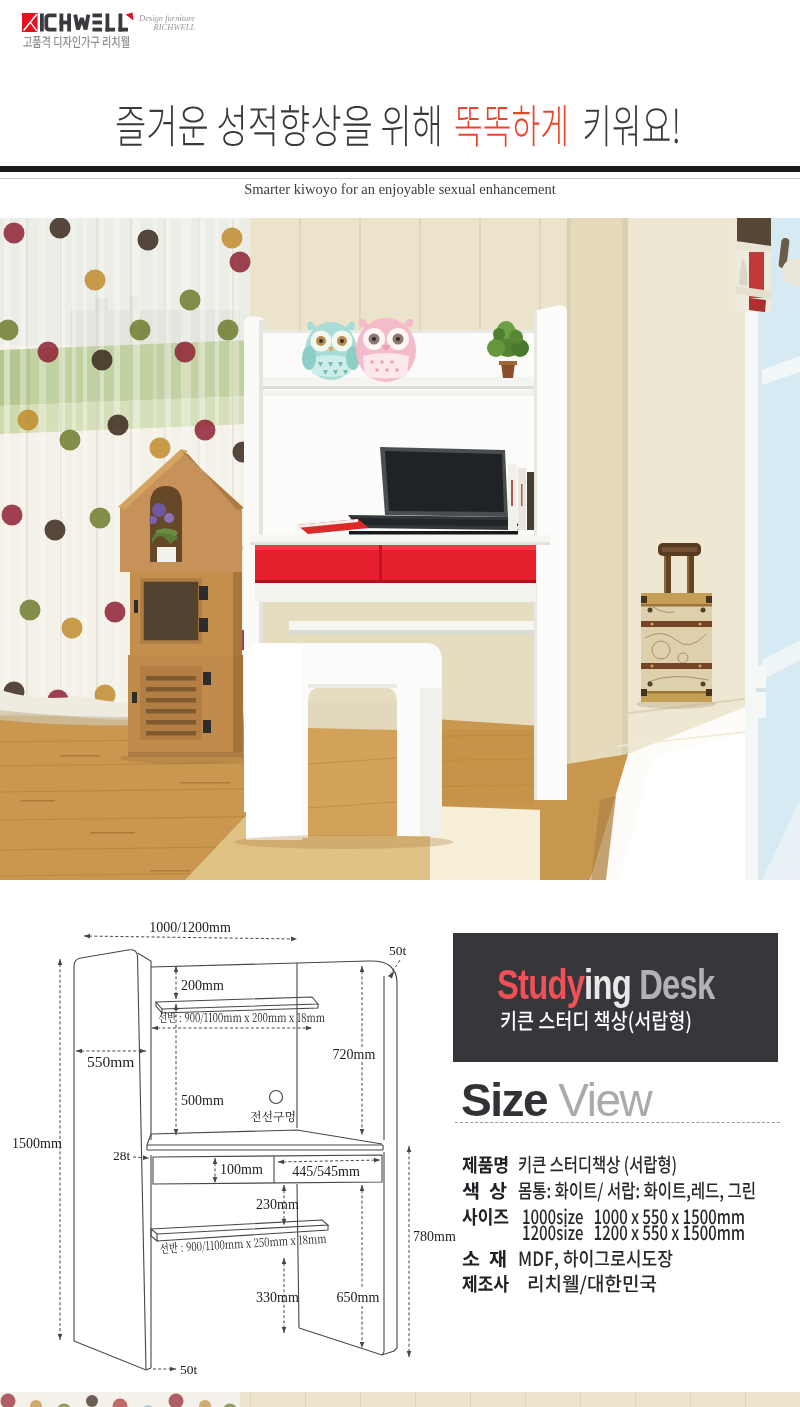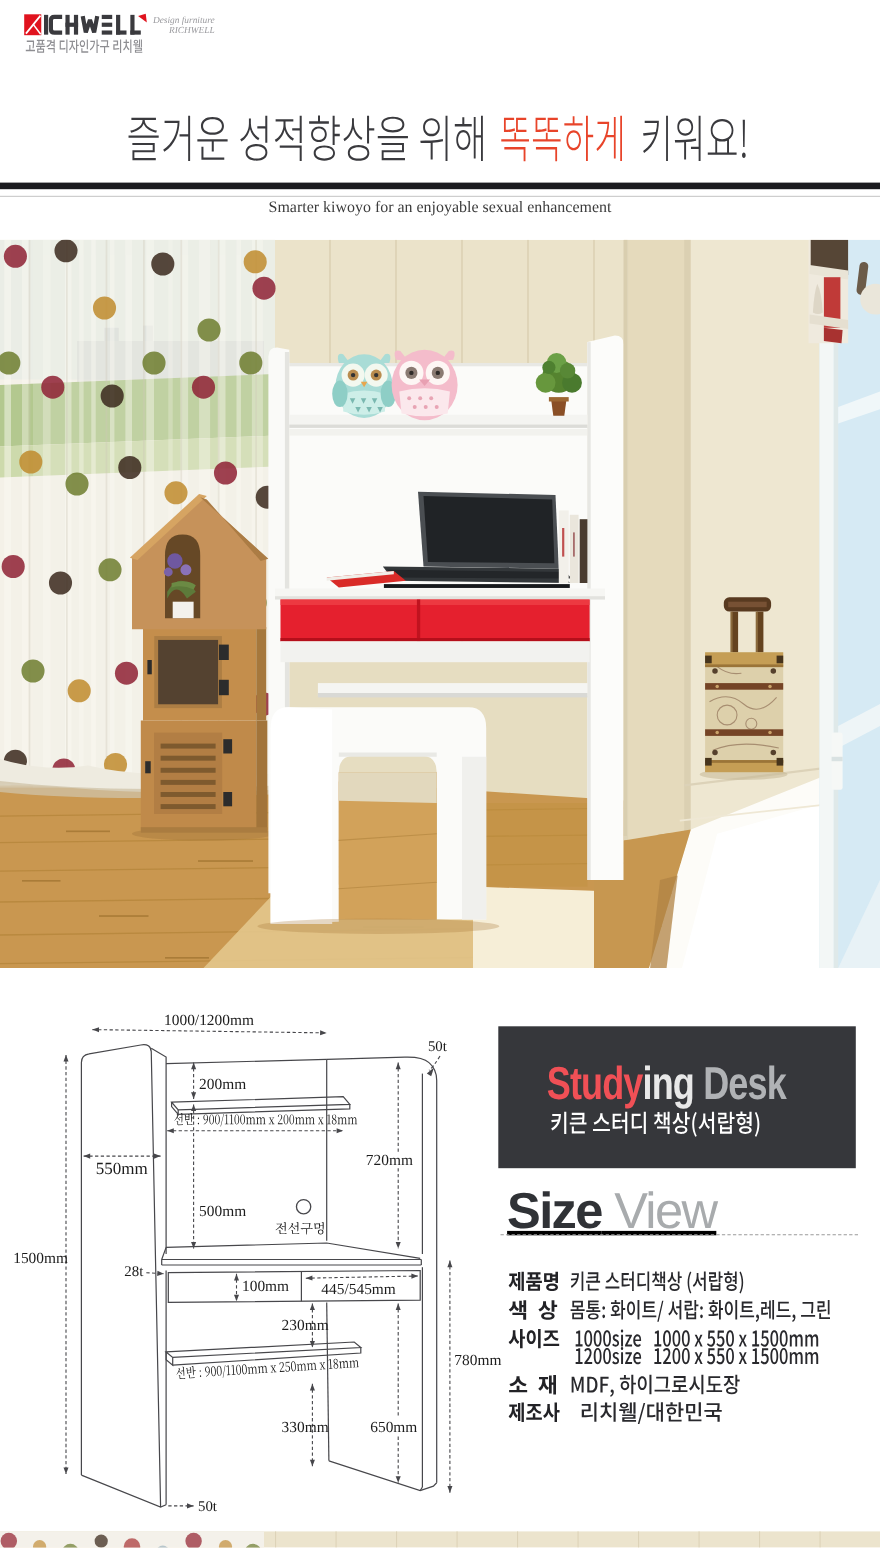--- a/index.html
+++ b/index.html
@@ -568,21 +568,21 @@
 </svg>
 
 <div class="abs" style="left:453px;top:933px;width:325px;height:129px;background:#36373b;"></div>
 
 <div class="abs" style="left:497px;top:964px;font-family:'Liberation Sans',sans-serif;font-weight:bold;font-size:42px;line-height:42px;letter-spacing:-1px;transform:scaleX(0.78);transform-origin:0 0;white-space:nowrap;"><span style="color:#f05056;">Study</span><span style="color:#e8e8e8;">ing</span><span style="color:#b0b2b5;"> Desk</span></div>
 
 <svg class="abs" style="left:453px;top:1000px" width="347" height="40" viewBox="0 0 347 40">
     <path transform="translate(47,29) scale(0.8422,1)" d="M15.3 -18.3V1.8H17.6V-18.3ZM2.4 -16.3V-14.4H9.5C9.4 -13.3 9.2 -12.3 8.9 -11.3L1.4 -10.8L1.8 -8.8L8.2 -9.4C7.0 -7.0 4.8 -4.9 1.3 -3.1L2.5 -1.3C9.9 -5.0 11.8 -10.3 11.8 -16.3Z M21.3 -8.5V-6.7H39.4V-8.5H36.7C37.2 -11.4 37.2 -13.6 37.2 -15.5V-17.3H23.5V-15.4H34.9L34.9 -13.2L23.0 -12.9L23.3 -11.0L34.8 -11.5C34.7 -10.6 34.6 -9.6 34.3 -8.5ZM23.5 -4.9V1.4H37.6V-0.5H25.8V-4.9Z M46.4 -2.7V-0.8H64.7V-2.7ZM54.2 -17.0V-15.5C54.2 -12.3 51.0 -9.2 47.1 -8.5L48.1 -6.6C51.3 -7.3 54.1 -9.3 55.4 -12.1C56.8 -9.3 59.6 -7.3 62.9 -6.6L63.9 -8.5C59.9 -9.2 56.7 -12.3 56.7 -15.5V-17.0Z M77.2 -11.0V-9.1H81.1V1.8H83.4V-18.3H81.1V-11.0ZM67.6 -16.5V-2.9H69.2C72.8 -2.9 75.3 -2.9 78.2 -3.5L78.0 -5.3C75.4 -4.9 73.1 -4.8 69.9 -4.7V-9.1H76.1V-10.9H69.9V-14.7H76.9V-16.5Z M101.2 -18.3V1.8H103.5V-18.3ZM88.2 -16.4V-3.1H89.8C94.0 -3.1 96.6 -3.1 99.5 -3.7L99.3 -5.6C96.6 -5.1 94.2 -5.0 90.5 -5.0V-14.5H97.8V-16.4Z M115.5 -5.0V-3.1H126.9V1.8H129.1V-5.0ZM116.0 -18.1V-15.8H112.7V-14.0H116.0V-13.8C116.0 -11.5 114.7 -9.2 112.2 -8.2L113.3 -6.5C115.2 -7.3 116.5 -8.7 117.2 -10.5C117.9 -8.9 119.2 -7.5 121.0 -6.8L122.1 -8.6C119.6 -9.5 118.2 -11.6 118.2 -13.8V-14.0H121.5V-15.8H118.2V-18.1ZM122.7 -17.9V-6.1H124.9V-11.2H126.9V-6.0H129.1V-18.3H126.9V-13.1H124.9V-17.9Z M141.6 -5.7C137.4 -5.7 134.9 -4.3 134.9 -2.0C134.9 0.4 137.4 1.8 141.6 1.8C145.7 1.8 148.3 0.4 148.3 -2.0C148.3 -4.3 145.7 -5.7 141.6 -5.7ZM141.6 -3.9C144.4 -3.9 146.0 -3.2 146.0 -2.0C146.0 -0.7 144.4 0.0 141.6 0.0C138.8 0.0 137.1 -0.7 137.1 -2.0C137.1 -3.2 138.8 -3.9 141.6 -3.9ZM137.0 -17.2V-15.3C137.0 -12.4 135.3 -9.7 132.2 -8.6L133.4 -6.7C135.7 -7.6 137.4 -9.3 138.2 -11.5C139.1 -9.6 140.7 -8.1 142.8 -7.3L144.1 -9.1C141.0 -10.1 139.3 -12.5 139.3 -15.1V-17.2ZM145.7 -18.3V-6.2H148.0V-11.4H150.9V-13.3H148.0V-18.3Z M156.8 4.4 158.4 3.7C156.5 0.5 155.6 -3.2 155.6 -6.9C155.6 -10.6 156.5 -14.3 158.4 -17.4L156.8 -18.1C154.7 -14.8 153.5 -11.2 153.5 -6.9C153.5 -2.5 154.7 1.0 156.8 4.4Z M174.8 -18.3V-11.7H170.5V-9.8H174.8V1.8H177.1V-18.3ZM165.4 -16.7V-13.4C165.4 -9.6 163.4 -5.7 160.3 -4.2L161.7 -2.4C164.0 -3.5 165.7 -5.9 166.6 -8.7C167.4 -6.0 169.1 -3.8 171.3 -2.7L172.7 -4.5C169.6 -6.0 167.7 -9.6 167.7 -13.4V-16.7Z M183.5 -6.3V1.6H196.3V-6.3H194.1V-4.2H185.8V-6.3ZM185.8 -2.4H194.1V-0.3H185.8ZM194.1 -18.3V-7.2H196.3V-11.7H199.2V-13.6H196.3V-18.3ZM181.4 -17.3V-15.5H188.3V-13.4H181.5V-7.6H183.1C187.0 -7.6 189.6 -7.7 192.6 -8.2L192.4 -10.1C189.6 -9.6 187.2 -9.5 183.7 -9.4V-11.7H190.5V-17.3Z M206.6 -13.6C203.9 -13.6 202.0 -12.0 202.0 -9.8C202.0 -7.6 203.9 -6.0 206.6 -6.0C209.3 -6.0 211.2 -7.6 211.2 -9.8C211.2 -12.0 209.3 -13.6 206.6 -13.6ZM206.6 -11.8C208.1 -11.8 209.1 -11.0 209.1 -9.8C209.1 -8.6 208.1 -7.8 206.6 -7.8C205.2 -7.8 204.2 -8.6 204.2 -9.8C204.2 -11.0 205.2 -11.8 206.6 -11.8ZM210.9 -5.1C206.7 -5.1 204.1 -3.9 204.1 -1.7C204.1 0.5 206.7 1.8 210.9 1.8C215.1 1.8 217.7 0.5 217.7 -1.7C217.7 -3.9 215.1 -5.1 210.9 -5.1ZM210.9 -3.4C213.6 -3.4 215.2 -2.8 215.2 -1.7C215.2 -0.6 213.6 0.0 210.9 0.0C208.1 0.0 206.5 -0.6 206.5 -1.7C206.5 -2.8 208.1 -3.4 210.9 -3.4ZM215.2 -18.3V-13.6H212.2V-11.8H215.2V-9.7H212.2V-7.8H215.2V-5.4H217.6V-18.3ZM205.5 -18.5V-16.3H200.9V-14.4H212.1V-16.3H207.8V-18.5Z M222.7 4.4C224.8 1.0 226.0 -2.5 226.0 -6.9C226.0 -11.2 224.8 -14.8 222.7 -18.1L221.1 -17.4C223.0 -14.3 223.9 -10.6 223.9 -6.9C223.9 -3.2 223.0 0.5 221.1 3.7Z" fill="#ffffff"></path>
   </svg>
 
-<div class="abs" style="left:461px;top:1077px;font-family:'Liberation Sans',sans-serif;font-size:46px;line-height:46px;letter-spacing:-1.5px;white-space:nowrap;text-decoration:underline;"><span style="font-weight:bold;color:#303236;">Size</span><span style="color:#a8abad;"> View</span></div>
+<div class="abs" style="left:461px;top:1077px;font-family:'Liberation Sans',sans-serif;font-size:46px;line-height:46px;letter-spacing:-1.5px;white-space:nowrap;"><span style="font-weight:bold;color:#303236;">Size</span><span style="color:#a8abad;"> View</span></div>
 
 <div class="abs" style="left:455px;top:1122px;width:325px;height:0;border-top:1px dashed #9a9a9a;"></div>
 
 <svg class="abs" style="left:440px;top:1140px" width="360" height="180" viewBox="440 1140 360 180">
     <path transform="translate(462,1172) scale(0.8963,1)" d="M13.5 -15.9V1.7H15.9V-15.9ZM9.9 -15.6V-9.9H7.7V-7.8H9.9V0.9H12.3V-15.6ZM1.1 -14.2V-12.1H3.9V-11.2C3.9 -8.2 3.0 -5.1 0.4 -3.5L1.9 -1.6C3.5 -2.6 4.5 -4.3 5.1 -6.3C5.7 -4.5 6.7 -2.9 8.3 -2.0L9.7 -3.9C7.2 -5.4 6.3 -8.3 6.3 -11.2V-12.1H8.9V-14.2Z M29.8 -2.3V-0.5H22.6V-2.3ZM20.1 -4.2V1.5H32.3V-4.2H27.5V-5.7H34.2V-7.7H18.2V-5.7H24.9V-4.2ZM19.8 -10.8V-8.8H32.6V-10.8H30.5V-13.4H32.8V-15.4H19.6V-13.4H21.9V-10.8ZM24.4 -13.4H28.0V-10.8H24.4Z M42.3 -12.7V-8.5H38.9V-12.7ZM44.5 -5.1C40.8 -5.1 38.5 -3.9 38.5 -1.7C38.5 0.4 40.8 1.7 44.5 1.7C48.2 1.7 50.5 0.4 50.5 -1.7C50.5 -3.9 48.2 -5.1 44.5 -5.1ZM44.5 -3.2C46.8 -3.2 48.0 -2.7 48.0 -1.7C48.0 -0.7 46.8 -0.2 44.5 -0.2C42.2 -0.2 41.0 -0.7 41.0 -1.7C41.0 -2.7 42.2 -3.2 44.5 -3.2ZM47.9 -11.4V-9.9H44.8V-11.4ZM36.4 -14.6V-6.6H44.8V-7.8H47.9V-5.6H50.5V-15.9H47.9V-13.4H44.8V-14.6Z" fill="#222226"></path>
     <path transform="translate(518,1172) scale(0.7869,1)" d="M13.6 -16.2V1.6H15.6V-16.2ZM2.2 -14.4V-12.8H8.4C8.3 -11.8 8.2 -10.9 7.9 -10.0L1.2 -9.6L1.6 -7.8L7.3 -8.4C6.2 -6.2 4.3 -4.3 1.2 -2.8L2.2 -1.2C8.8 -4.4 10.5 -9.1 10.5 -14.4Z M18.8 -7.6V-5.9H35.0V-7.6H32.5C33.0 -10.1 33.0 -12.0 33.0 -13.7V-15.3H20.9V-13.7H31.0L30.9 -11.7L20.4 -11.4L20.7 -9.8L30.8 -10.2C30.8 -9.4 30.6 -8.5 30.4 -7.6ZM20.8 -4.4V1.2H33.3V-0.4H22.8V-4.4Z M41.2 -2.4V-0.7H57.3V-2.4ZM48.1 -15.1V-13.7C48.1 -10.9 45.2 -8.2 41.7 -7.5L42.6 -5.8C45.5 -6.4 48.0 -8.3 49.1 -10.7C50.3 -8.3 52.8 -6.4 55.7 -5.8L56.6 -7.5C53.1 -8.2 50.2 -10.9 50.2 -13.7V-15.1Z M68.4 -9.7V-8.0H71.9V1.6H73.9V-16.2H71.9V-9.7ZM59.9 -14.7V-2.5H61.3C64.5 -2.5 66.7 -2.6 69.3 -3.1L69.1 -4.7C66.8 -4.3 64.8 -4.2 62.0 -4.2V-8.1H67.5V-9.7H62.0V-13.0H68.2V-14.7Z M89.7 -16.2V1.6H91.7V-16.2ZM78.2 -14.6V-2.7H79.6C83.3 -2.7 85.6 -2.8 88.2 -3.3L88.0 -5.0C85.6 -4.5 83.5 -4.4 80.2 -4.4V-12.9H86.7V-14.6Z M98.0 -4.4V-2.8H108.0V1.6H110.1V-4.4ZM98.5 -16.0V-14.0H95.5V-12.4H98.5V-12.3C98.5 -10.2 97.3 -8.2 95.0 -7.3L96.0 -5.8C97.7 -6.5 98.8 -7.7 99.5 -9.3C100.1 -7.9 101.2 -6.7 102.9 -6.1L103.8 -7.6C101.6 -8.4 100.4 -10.3 100.4 -12.3V-12.4H103.4V-14.0H100.4V-16.0ZM104.4 -15.9V-5.4H106.3V-9.9H108.1V-5.3H110.1V-16.2H108.1V-11.6H106.3V-15.9Z M121.1 -5.1C117.4 -5.1 115.2 -3.8 115.2 -1.7C115.2 0.4 117.4 1.6 121.1 1.6C124.8 1.6 127.0 0.4 127.0 -1.7C127.0 -3.8 124.8 -5.1 121.1 -5.1ZM121.1 -3.5C123.6 -3.5 125.0 -2.9 125.0 -1.7C125.0 -0.6 123.6 0.0 121.1 0.0C118.6 0.0 117.2 -0.6 117.2 -1.7C117.2 -2.9 118.6 -3.5 121.1 -3.5ZM117.1 -15.3V-13.6C117.1 -11.0 115.6 -8.6 112.7 -7.6L113.8 -6.0C115.9 -6.7 117.4 -8.2 118.1 -10.2C118.9 -8.5 120.3 -7.1 122.2 -6.5L123.3 -8.1C120.6 -8.9 119.1 -11.1 119.1 -13.4V-15.3ZM124.8 -16.2V-5.5H126.8V-10.1H129.3V-11.8H126.8V-16.2Z M139.0 3.9 140.4 3.3C138.7 0.5 137.9 -2.8 137.9 -6.1C137.9 -9.4 138.7 -12.7 140.4 -15.5L139.0 -16.1C137.2 -13.1 136.1 -9.9 136.1 -6.1C136.1 -2.2 137.2 0.9 139.0 3.9Z M154.9 -16.2V-10.4H151.1V-8.7H154.9V1.6H157.0V-16.2ZM146.6 -14.8V-11.8C146.6 -8.5 144.9 -5.1 142.1 -3.7L143.3 -2.1C145.4 -3.1 146.9 -5.2 147.6 -7.7C148.4 -5.3 149.9 -3.4 151.8 -2.4L153.1 -4.0C150.3 -5.3 148.6 -8.5 148.6 -11.8V-14.8Z M162.7 -5.6V1.4H174.0V-5.6H172.0V-3.7H164.7V-5.6ZM164.7 -2.1H172.0V-0.3H164.7ZM172.0 -16.2V-6.4H174.0V-10.4H176.6V-12.1H174.0V-16.2ZM160.8 -15.4V-13.7H166.9V-11.9H160.9V-6.7H162.3C165.7 -6.7 168.0 -6.8 170.7 -7.3L170.5 -8.9C168.0 -8.5 165.9 -8.4 162.9 -8.4V-10.4H168.9V-15.4Z M183.1 -12.0C180.7 -12.0 179.0 -10.7 179.0 -8.7C179.0 -6.7 180.7 -5.4 183.1 -5.4C185.5 -5.4 187.2 -6.7 187.2 -8.7C187.2 -10.7 185.5 -12.0 183.1 -12.0ZM183.1 -10.5C184.4 -10.5 185.3 -9.8 185.3 -8.7C185.3 -7.6 184.4 -6.9 183.1 -6.9C181.8 -6.9 181.0 -7.6 181.0 -8.7C181.0 -9.8 181.8 -10.5 183.1 -10.5ZM186.9 -4.6C183.2 -4.6 180.9 -3.4 180.9 -1.5C180.9 0.4 183.2 1.6 186.9 1.6C190.6 1.6 192.9 0.4 192.9 -1.5C192.9 -3.4 190.6 -4.6 186.9 -4.6ZM186.9 -3.0C189.3 -3.0 190.8 -2.5 190.8 -1.5C190.8 -0.5 189.3 0.0 186.9 0.0C184.5 0.0 183.0 -0.5 183.0 -1.5C183.0 -2.5 184.5 -3.0 186.9 -3.0ZM190.8 -16.2V-12.1H188.1V-10.5H190.8V-8.6H188.1V-6.9H190.8V-4.8H192.8V-16.2ZM182.1 -16.4V-14.4H178.1V-12.8H188.0V-14.4H184.2V-16.4Z M197.4 3.9C199.3 0.9 200.3 -2.2 200.3 -6.1C200.3 -9.9 199.3 -13.1 197.4 -16.1L196.0 -15.5C197.7 -12.7 198.5 -9.4 198.5 -6.1C198.5 -2.8 197.7 0.5 196.0 3.3Z" fill="#29292d"></path>
     <path transform="translate(462,1198) scale(1.0324,1)" d="M3.7 -4.5V-2.5H13.2V1.7H15.8V-4.5ZM3.9 -14.9V-12.9C3.9 -10.9 3.0 -8.7 0.5 -7.6L1.9 -5.7C3.5 -6.4 4.6 -7.6 5.2 -9.1C5.8 -7.8 6.8 -6.7 8.3 -6.1L9.6 -8.1C7.3 -9.0 6.4 -10.9 6.4 -12.9V-14.9ZM9.7 -15.6V-5.3H12.0V-9.6H13.4V-5.2H15.8V-15.9H13.4V-11.6H12.0V-15.6Z M35.0 -5.1C31.3 -5.1 29.0 -3.8 29.0 -1.7C29.0 0.4 31.3 1.7 35.0 1.7C38.6 1.7 40.9 0.4 40.9 -1.7C40.9 -3.8 38.6 -5.1 35.0 -5.1ZM35.0 -3.2C37.2 -3.2 38.4 -2.7 38.4 -1.7C38.4 -0.7 37.2 -0.3 35.0 -0.3C32.7 -0.3 31.5 -0.7 31.5 -1.7C31.5 -2.7 32.7 -3.2 35.0 -3.2ZM30.7 -15.0V-13.4C30.7 -11.0 29.5 -8.6 26.6 -7.7L27.9 -5.7C29.9 -6.4 31.3 -7.8 32.1 -9.5C32.8 -8.0 34.1 -6.8 35.9 -6.2L37.2 -8.2C34.5 -9.0 33.3 -11.0 33.3 -13.2V-15.0ZM38.2 -15.9V-5.5H40.7V-9.8H43.1V-11.8H40.7V-15.9Z" fill="#222226"></path>
     <path transform="translate(518,1198) scale(0.7945,1)" d="M2.8 -4.6V1.4H15.1V-4.6ZM13.0 -2.9V-0.2H4.8V-2.9ZM12.9 -14.0V-11.1H4.9V-14.0ZM0.9 -7.7V-6.1H17.0V-7.7H9.9V-9.5H15.0V-15.6H2.9V-9.5H7.9V-7.7Z M26.9 -4.2C23.0 -4.2 20.7 -3.2 20.7 -1.3C20.7 0.6 23.0 1.6 26.9 1.6C30.8 1.6 33.0 0.6 33.0 -1.3C33.0 -3.2 30.8 -4.2 26.9 -4.2ZM26.9 -2.7C29.5 -2.7 30.9 -2.2 30.9 -1.3C30.9 -0.4 29.5 0.1 26.9 0.1C24.2 0.1 22.8 -0.4 22.8 -1.3C22.8 -2.2 24.2 -2.7 26.9 -2.7ZM20.9 -15.7V-8.3H25.9V-6.9H18.8V-5.3H34.9V-6.9H27.9V-8.3H33.1V-9.9H22.9V-11.3H32.6V-12.8H22.9V-14.2H33.0V-15.7Z M38.8 -7.4C39.6 -7.4 40.3 -8.1 40.3 -9.0C40.3 -9.9 39.6 -10.6 38.8 -10.6C37.9 -10.6 37.3 -9.9 37.3 -9.0C37.3 -8.1 37.9 -7.4 38.8 -7.4ZM38.8 0.3C39.6 0.3 40.3 -0.4 40.3 -1.3C40.3 -2.2 39.6 -2.9 38.8 -2.9C37.9 -2.9 37.3 -2.2 37.3 -1.3C37.3 -0.4 37.9 0.3 38.8 0.3Z M52.4 -10.1C53.8 -10.1 54.7 -9.4 54.7 -8.3C54.7 -7.2 53.8 -6.6 52.4 -6.6C51.0 -6.6 50.1 -7.2 50.1 -8.3C50.1 -9.4 51.0 -10.1 52.4 -10.1ZM52.4 -11.6C49.9 -11.6 48.1 -10.3 48.1 -8.3C48.1 -6.6 49.4 -5.4 51.4 -5.1V-3.3C49.7 -3.3 48.1 -3.3 46.8 -3.3L47.1 -1.6C50.1 -1.6 54.2 -1.6 58.0 -2.3L57.9 -3.8C56.4 -3.6 54.9 -3.5 53.4 -3.4V-5.1C55.4 -5.4 56.7 -6.6 56.7 -8.3C56.7 -10.3 54.9 -11.6 52.4 -11.6ZM58.9 -16.2V1.6H60.9V-7.1H63.4V-8.8H60.9V-16.2ZM51.4 -16.2V-14.1H47.1V-12.5H57.7V-14.1H53.4V-16.2Z M77.5 -16.2V1.6H79.6V-16.2ZM70.1 -14.9C67.4 -14.9 65.5 -12.5 65.5 -8.6C65.5 -4.8 67.4 -2.3 70.1 -2.3C72.8 -2.3 74.7 -4.8 74.7 -8.6C74.7 -12.5 72.8 -14.9 70.1 -14.9ZM70.1 -13.1C71.7 -13.1 72.7 -11.4 72.7 -8.6C72.7 -5.8 71.7 -4.2 70.1 -4.2C68.5 -4.2 67.5 -5.8 67.5 -8.6C67.5 -11.4 68.5 -13.1 70.1 -13.1Z M82.9 -2.2V-0.6H99.0V-2.2ZM84.8 -14.8V-5.2H97.2V-6.8H86.9V-9.2H96.7V-10.8H86.9V-13.1H97.1V-14.8Z M100.1 3.5H101.7L107.1 -15.6H105.6Z M125.5 -16.2V-10.4H121.7V-8.7H125.5V1.6H127.6V-16.2ZM117.2 -14.8V-11.8C117.2 -8.5 115.5 -5.1 112.7 -3.7L113.9 -2.1C116.0 -3.1 117.4 -5.2 118.2 -7.7C119.0 -5.3 120.5 -3.4 122.4 -2.4L123.7 -4.0C120.9 -5.3 119.2 -8.5 119.2 -11.8V-14.8Z M133.3 -5.6V1.4H144.6V-5.6H142.6V-3.7H135.3V-5.6ZM135.3 -2.1H142.6V-0.3H135.3ZM142.6 -16.2V-6.4H144.6V-10.4H147.2V-12.1H144.6V-16.2ZM131.4 -15.4V-13.7H137.5V-11.9H131.4V-6.7H132.9C136.3 -6.7 138.6 -6.8 141.3 -7.3L141.1 -8.9C138.6 -8.5 136.5 -8.4 133.5 -8.4V-10.4H139.5V-15.4Z M150.7 -7.4C151.5 -7.4 152.2 -8.1 152.2 -9.0C152.2 -9.9 151.5 -10.6 150.7 -10.6C149.8 -10.6 149.2 -9.9 149.2 -9.0C149.2 -8.1 149.8 -7.4 150.7 -7.4ZM150.7 0.3C151.5 0.3 152.2 -0.4 152.2 -1.3C152.2 -2.2 151.5 -2.9 150.7 -2.9C149.8 -2.9 149.2 -2.2 149.2 -1.3C149.2 -0.4 149.8 0.3 150.7 0.3Z M164.3 -10.1C165.7 -10.1 166.6 -9.4 166.6 -8.3C166.6 -7.2 165.7 -6.6 164.3 -6.6C162.9 -6.6 161.9 -7.2 161.9 -8.3C161.9 -9.4 162.9 -10.1 164.3 -10.1ZM164.3 -11.6C161.8 -11.6 160.0 -10.3 160.0 -8.3C160.0 -6.6 161.3 -5.4 163.3 -5.1V-3.3C161.6 -3.3 160.0 -3.3 158.7 -3.3L158.9 -1.6C162.0 -1.6 166.1 -1.6 169.9 -2.3L169.7 -3.8C168.3 -3.6 166.8 -3.5 165.3 -3.4V-5.1C167.3 -5.4 168.6 -6.6 168.6 -8.3C168.6 -10.3 166.8 -11.6 164.3 -11.6ZM170.7 -16.2V1.6H172.8V-7.1H175.3V-8.8H172.8V-16.2ZM163.3 -16.2V-14.1H159.0V-12.5H169.6V-14.1H165.3V-16.2Z M189.4 -16.2V1.6H191.5V-16.2ZM182.0 -14.9C179.3 -14.9 177.4 -12.5 177.4 -8.6C177.4 -4.8 179.3 -2.3 182.0 -2.3C184.6 -2.3 186.6 -4.8 186.6 -8.6C186.6 -12.5 184.6 -14.9 182.0 -14.9ZM182.0 -13.1C183.6 -13.1 184.6 -11.4 184.6 -8.6C184.6 -5.8 183.6 -4.2 182.0 -4.2C180.4 -4.2 179.4 -5.8 179.4 -8.6C179.4 -11.4 180.4 -13.1 182.0 -13.1Z M194.7 -2.2V-0.6H210.9V-2.2ZM196.7 -14.8V-5.2H209.1V-6.8H198.8V-9.2H208.6V-10.8H198.8V-13.1H208.9V-14.8Z M213.3 3.9C215.4 3.1 216.5 1.6 216.5 -0.5C216.5 -2.0 215.9 -2.9 214.8 -2.9C213.9 -2.9 213.2 -2.3 213.2 -1.5C213.2 -0.5 213.9 -0.0 214.7 -0.0L214.9 -0.0C214.9 1.1 214.1 2.1 212.8 2.6Z M231.7 -16.2V1.6H233.7V-16.2ZM219.0 -14.3V-12.7H223.4V-9.5H219.0V-2.7H220.3C222.5 -2.7 224.5 -2.7 226.9 -3.2L226.7 -4.8C224.7 -4.5 222.9 -4.4 221.0 -4.3V-7.9H225.3V-14.3ZM228.1 -15.8V-10.0H226.1V-8.3H228.1V0.7H230.0V-15.8Z M236.4 -2.4V-0.7H252.6V-2.4ZM238.4 -14.6V-6.2H250.8V-7.8H240.4V-13.0H250.6V-14.6Z M255.0 3.9C257.0 3.1 258.2 1.6 258.2 -0.5C258.2 -2.0 257.6 -2.9 256.5 -2.9C255.6 -2.9 254.9 -2.3 254.9 -1.5C254.9 -0.5 255.6 -0.0 256.4 -0.0L256.6 -0.0C256.6 1.1 255.8 2.1 254.5 2.6Z M264.6 -2.6V-0.9H280.7V-2.6ZM266.3 -14.4V-12.8H276.6V-12.5C276.6 -10.2 276.6 -7.6 275.9 -4.1L278.0 -3.9C278.6 -7.6 278.6 -10.1 278.6 -12.5V-14.4Z M295.2 -16.2V-3.1H297.2V-16.2ZM285.4 -4.1V1.2H297.7V-0.4H287.5V-4.1ZM283.4 -15.0V-13.3H289.5V-11.1H283.4V-5.5H284.9C288.5 -5.5 290.9 -5.6 293.6 -6.1L293.3 -7.7C290.9 -7.3 288.7 -7.2 285.4 -7.1V-9.6H291.5V-15.0Z" fill="#29292d"></path>
     <path transform="translate(462,1224) scale(0.8963,1)" d="M4.7 -14.6V-12.0C4.7 -8.7 3.4 -5.4 0.4 -4.0L1.9 -1.9C3.9 -2.9 5.2 -4.7 6.0 -7.0C6.7 -4.9 8.0 -3.2 9.8 -2.2L11.3 -4.3C8.5 -5.6 7.3 -8.8 7.3 -12.0V-14.6ZM12.0 -15.9V1.7H14.6V-7.0H17.1V-9.1H14.6V-15.9Z M30.3 -15.9V1.7H32.9V-15.9ZM23.4 -14.7C20.7 -14.7 18.8 -12.3 18.8 -8.4C18.8 -4.6 20.7 -2.1 23.4 -2.1C26.0 -2.1 28.0 -4.6 28.0 -8.4C28.0 -12.3 26.0 -14.7 23.4 -14.7ZM23.4 -12.4C24.7 -12.4 25.6 -11.0 25.6 -8.4C25.6 -5.8 24.7 -4.4 23.4 -4.4C22.1 -4.4 21.2 -5.8 21.2 -8.4C21.2 -11.0 22.1 -12.4 23.4 -12.4Z M35.7 -2.5V-0.4H51.7V-2.5ZM37.0 -14.4V-12.4H42.4C42.3 -10.0 40.2 -7.6 36.3 -7.0L37.4 -5.0C40.4 -5.6 42.6 -7.1 43.7 -9.2C44.8 -7.1 47.0 -5.6 50.1 -5.1L51.1 -7.1C47.1 -7.7 45.0 -10.0 45.0 -12.4H50.3V-14.4Z" fill="#222226"></path>
     <path transform="translate(522,1224) scale(0.7681,1)" d="M1.7 0.0H9.9V-1.9H7.1V-14.4H5.4C4.5 -13.8 3.6 -13.5 2.2 -13.3V-11.8H4.8V-1.9H1.7Z M16.7 0.3C19.5 0.3 21.3 -2.2 21.3 -7.2C21.3 -12.2 19.5 -14.6 16.7 -14.6C13.9 -14.6 12.0 -12.2 12.0 -7.2C12.0 -2.2 13.9 0.3 16.7 0.3ZM16.7 -1.5C15.2 -1.5 14.2 -3.1 14.2 -7.2C14.2 -11.3 15.2 -12.9 16.7 -12.9C18.1 -12.9 19.2 -11.3 19.2 -7.2C19.2 -3.1 18.1 -1.5 16.7 -1.5Z M27.8 0.3C30.6 0.3 32.4 -2.2 32.4 -7.2C32.4 -12.2 30.6 -14.6 27.8 -14.6C25.0 -14.6 23.1 -12.2 23.1 -7.2C23.1 -2.2 25.0 0.3 27.8 0.3ZM27.8 -1.5C26.3 -1.5 25.3 -3.1 25.3 -7.2C25.3 -11.3 26.3 -12.9 27.8 -12.9C29.2 -12.9 30.3 -11.3 30.3 -7.2C30.3 -3.1 29.2 -1.5 27.8 -1.5Z M38.9 0.3C41.7 0.3 43.5 -2.2 43.5 -7.2C43.5 -12.2 41.7 -14.6 38.9 -14.6C36.1 -14.6 34.3 -12.2 34.3 -7.2C34.3 -2.2 36.1 0.3 38.9 0.3ZM38.9 -1.5C37.5 -1.5 36.4 -3.1 36.4 -7.2C36.4 -11.3 37.5 -12.9 38.9 -12.9C40.4 -12.9 41.4 -11.3 41.4 -7.2C41.4 -3.1 40.4 -1.5 38.9 -1.5Z M49.1 0.3C51.7 0.3 53.1 -1.2 53.1 -3.0C53.1 -5.0 51.5 -5.7 50.0 -6.3C48.8 -6.7 47.8 -7.1 47.8 -8.0C47.8 -8.7 48.3 -9.3 49.5 -9.3C50.4 -9.3 51.1 -8.9 51.9 -8.3L52.9 -9.7C52.1 -10.4 50.9 -11.0 49.5 -11.0C47.1 -11.0 45.6 -9.7 45.6 -7.9C45.6 -6.0 47.2 -5.3 48.6 -4.7C49.8 -4.3 51.0 -3.9 51.0 -2.9C51.0 -2.1 50.4 -1.4 49.1 -1.4C48.0 -1.4 47.0 -1.9 46.1 -2.7L45.0 -1.2C46.1 -0.4 47.6 0.3 49.1 0.3Z M55.5 0.0H57.8V-10.7H55.5ZM56.6 -12.7C57.5 -12.7 58.0 -13.3 58.0 -14.1C58.0 -14.9 57.5 -15.4 56.6 -15.4C55.8 -15.4 55.2 -14.9 55.2 -14.1C55.2 -13.3 55.8 -12.7 56.6 -12.7Z M60.2 0.0H68.5V-1.8H63.0L68.3 -9.5V-10.7H60.7V-8.9H65.4L60.2 -1.2Z M75.2 0.3C76.6 0.3 77.8 -0.2 78.8 -0.9L78.0 -2.3C77.2 -1.8 76.4 -1.5 75.5 -1.5C73.6 -1.5 72.3 -2.7 72.2 -4.8H79.1C79.2 -5.1 79.2 -5.5 79.2 -5.9C79.2 -9.0 77.7 -11.0 74.8 -11.0C72.3 -11.0 69.9 -8.9 69.9 -5.4C69.9 -1.8 72.2 0.3 75.2 0.3ZM72.1 -6.3C72.3 -8.2 73.5 -9.2 74.9 -9.2C76.4 -9.2 77.3 -8.2 77.3 -6.3Z M94.9 0.0H103.1V-1.9H100.3V-14.4H98.6C97.8 -13.8 96.8 -13.5 95.5 -13.3V-11.8H98.0V-1.9H94.9Z M109.9 0.3C112.7 0.3 114.5 -2.2 114.5 -7.2C114.5 -12.2 112.7 -14.6 109.9 -14.6C107.1 -14.6 105.2 -12.2 105.2 -7.2C105.2 -2.2 107.1 0.3 109.9 0.3ZM109.9 -1.5C108.4 -1.5 107.4 -3.1 107.4 -7.2C107.4 -11.3 108.4 -12.9 109.9 -12.9C111.3 -12.9 112.4 -11.3 112.4 -7.2C112.4 -3.1 111.3 -1.5 109.9 -1.5Z M121.0 0.3C123.8 0.3 125.6 -2.2 125.6 -7.2C125.6 -12.2 123.8 -14.6 121.0 -14.6C118.2 -14.6 116.4 -12.2 116.4 -7.2C116.4 -2.2 118.2 0.3 121.0 0.3ZM121.0 -1.5C119.6 -1.5 118.5 -3.1 118.5 -7.2C118.5 -11.3 119.6 -12.9 121.0 -12.9C122.5 -12.9 123.5 -11.3 123.5 -7.2C123.5 -3.1 122.5 -1.5 121.0 -1.5Z M132.1 0.3C134.9 0.3 136.8 -2.2 136.8 -7.2C136.8 -12.2 134.9 -14.6 132.1 -14.6C129.3 -14.6 127.5 -12.2 127.5 -7.2C127.5 -2.2 129.3 0.3 132.1 0.3ZM132.1 -1.5C130.7 -1.5 129.6 -3.1 129.6 -7.2C129.6 -11.3 130.7 -12.9 132.1 -12.9C133.6 -12.9 134.6 -11.3 134.6 -7.2C134.6 -3.1 133.6 -1.5 132.1 -1.5Z M142.4 0.0H144.7L146.0 -2.3C146.3 -2.9 146.6 -3.6 147.0 -4.2H147.0C147.4 -3.6 147.8 -2.9 148.2 -2.3L149.6 0.0H152.0L148.6 -5.4L151.8 -10.7H149.4L148.3 -8.6C148.0 -8.0 147.7 -7.4 147.4 -6.8H147.3C147.0 -7.4 146.6 -8.0 146.3 -8.6L145.0 -10.7H142.6L145.8 -5.6Z M161.9 0.3C164.4 0.3 166.8 -1.5 166.8 -4.7C166.8 -7.9 164.8 -9.3 162.4 -9.3C161.6 -9.3 161.1 -9.1 160.4 -8.8L160.8 -12.5H166.1V-14.4H158.8L158.4 -7.5L159.5 -6.8C160.3 -7.4 160.9 -7.6 161.8 -7.6C163.4 -7.6 164.5 -6.5 164.5 -4.7C164.5 -2.7 163.3 -1.6 161.7 -1.6C160.2 -1.6 159.1 -2.3 158.3 -3.1L157.2 -1.7C158.2 -0.7 159.7 0.3 161.9 0.3Z M173.0 0.3C175.6 0.3 177.9 -1.5 177.9 -4.7C177.9 -7.9 175.9 -9.3 173.5 -9.3C172.8 -9.3 172.2 -9.1 171.5 -8.8L171.9 -12.5H177.2V-14.4H169.9L169.5 -7.5L170.6 -6.8C171.4 -7.4 172.0 -7.6 172.9 -7.6C174.5 -7.6 175.6 -6.5 175.6 -4.7C175.6 -2.7 174.4 -1.6 172.8 -1.6C171.3 -1.6 170.2 -2.3 169.4 -3.1L168.3 -1.7C169.4 -0.7 170.8 0.3 173.0 0.3Z M184.5 0.3C187.3 0.3 189.1 -2.2 189.1 -7.2C189.1 -12.2 187.3 -14.6 184.5 -14.6C181.7 -14.6 179.8 -12.2 179.8 -7.2C179.8 -2.2 181.7 0.3 184.5 0.3ZM184.5 -1.5C183.0 -1.5 182.0 -3.1 182.0 -7.2C182.0 -11.3 183.0 -12.9 184.5 -12.9C186.0 -12.9 187.0 -11.3 187.0 -7.2C187.0 -3.1 186.0 -1.5 184.5 -1.5Z M194.7 0.0H197.1L198.3 -2.3C198.7 -2.9 199.0 -3.6 199.3 -4.2H199.4C199.8 -3.6 200.2 -2.9 200.5 -2.3L201.9 0.0H204.4L200.9 -5.4L204.1 -10.7H201.8L200.7 -8.6C200.4 -8.0 200.1 -7.4 199.8 -6.8H199.7C199.3 -7.4 199.0 -8.0 198.7 -8.6L197.4 -10.7H195.0L198.2 -5.6Z M210.7 0.0H218.9V-1.9H216.2V-14.4H214.5C213.6 -13.8 212.7 -13.5 211.3 -13.3V-11.8H213.9V-1.9H210.7Z M225.4 0.3C227.9 0.3 230.3 -1.5 230.3 -4.7C230.3 -7.9 228.3 -9.3 225.9 -9.3C225.1 -9.3 224.5 -9.1 223.9 -8.8L224.3 -12.5H229.6V-14.4H222.3L221.9 -7.5L223.0 -6.8C223.8 -7.4 224.3 -7.6 225.3 -7.6C226.9 -7.6 228.0 -6.5 228.0 -4.7C228.0 -2.7 226.8 -1.6 225.2 -1.6C223.6 -1.6 222.6 -2.3 221.8 -3.1L220.7 -1.7C221.7 -0.7 223.2 0.3 225.4 0.3Z M236.9 0.3C239.7 0.3 241.5 -2.2 241.5 -7.2C241.5 -12.2 239.7 -14.6 236.9 -14.6C234.1 -14.6 232.2 -12.2 232.2 -7.2C232.2 -2.2 234.1 0.3 236.9 0.3ZM236.9 -1.5C235.4 -1.5 234.4 -3.1 234.4 -7.2C234.4 -11.3 235.4 -12.9 236.9 -12.9C238.3 -12.9 239.4 -11.3 239.4 -7.2C239.4 -3.1 238.3 -1.5 236.9 -1.5Z M248.0 0.3C250.8 0.3 252.6 -2.2 252.6 -7.2C252.6 -12.2 250.8 -14.6 248.0 -14.6C245.2 -14.6 243.3 -12.2 243.3 -7.2C243.3 -2.2 245.2 0.3 248.0 0.3ZM248.0 -1.5C246.5 -1.5 245.5 -3.1 245.5 -7.2C245.5 -11.3 246.5 -12.9 248.0 -12.9C249.4 -12.9 250.5 -11.3 250.5 -7.2C250.5 -3.1 249.4 -1.5 248.0 -1.5Z M255.2 0.0H257.5V-7.6C258.4 -8.6 259.2 -9.0 259.9 -9.0C261.1 -9.0 261.7 -8.3 261.7 -6.5V0.0H263.9V-7.6C264.8 -8.6 265.6 -9.0 266.3 -9.0C267.6 -9.0 268.1 -8.3 268.1 -6.5V0.0H270.4V-6.7C270.4 -9.5 269.3 -11.0 267.1 -11.0C265.7 -11.0 264.7 -10.2 263.6 -9.0C263.1 -10.3 262.2 -11.0 260.6 -11.0C259.3 -11.0 258.2 -10.2 257.3 -9.2H257.3L257.1 -10.7H255.2Z M273.6 0.0H275.9V-7.6C276.7 -8.6 277.5 -9.0 278.3 -9.0C279.5 -9.0 280.1 -8.3 280.1 -6.5V0.0H282.3V-7.6C283.2 -8.6 284.0 -9.0 284.7 -9.0C285.9 -9.0 286.5 -8.3 286.5 -6.5V0.0H288.8V-6.7C288.8 -9.5 287.7 -11.0 285.5 -11.0C284.1 -11.0 283.0 -10.2 282.0 -9.0C281.5 -10.3 280.6 -11.0 279.0 -11.0C277.7 -11.0 276.6 -10.2 275.7 -9.2H275.7L275.5 -10.7H273.6Z" fill="#29292d"></path>

